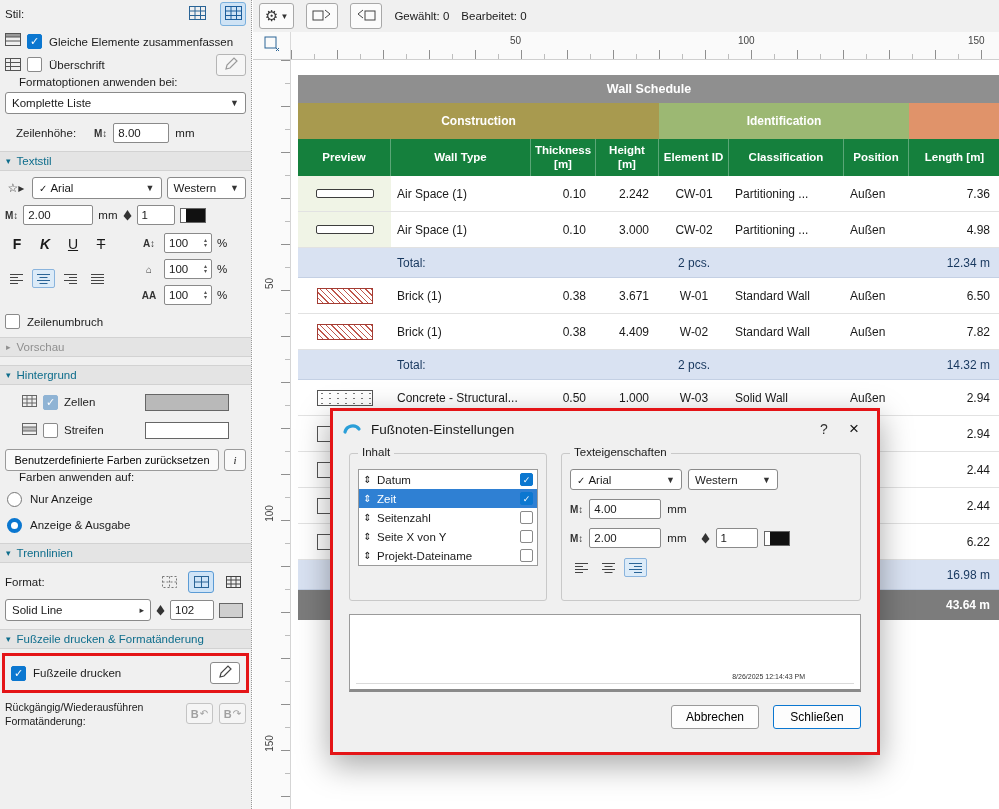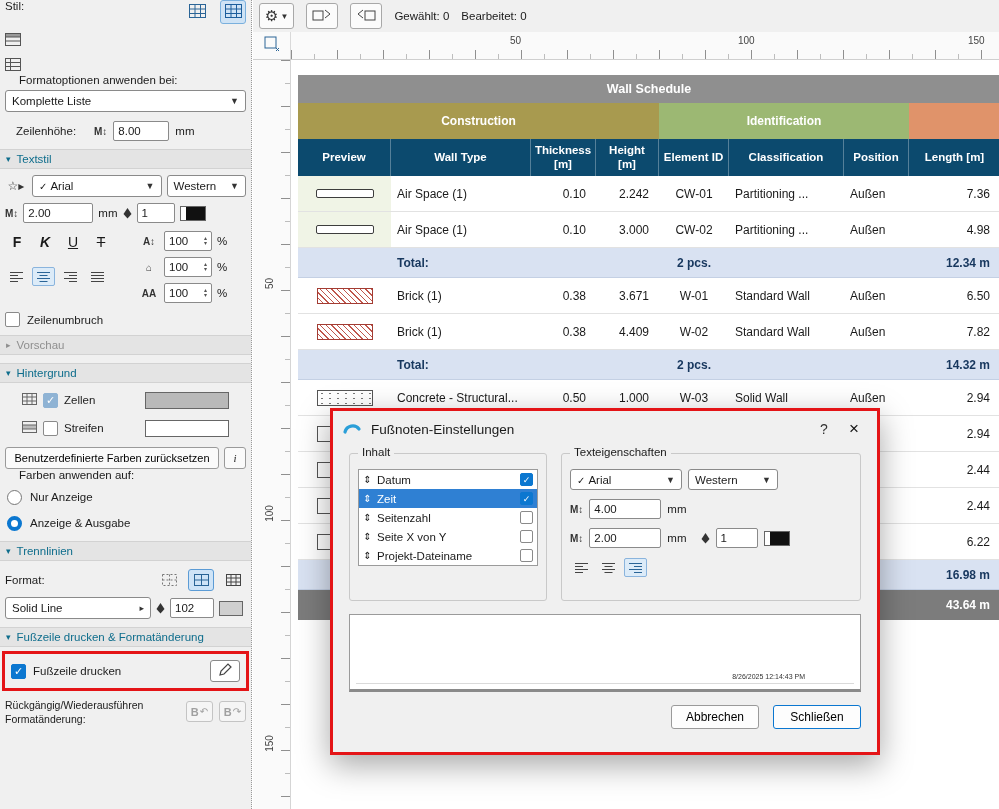--- a/index.html
+++ b/index.html
@@ -3,21 +3,21 @@
 <meta charset="utf-8">
 <style>
 *{box-sizing:border-box;margin:0;padding:0}
 html,body{width:999px;height:809px;overflow:hidden}
 body{font-family:"Liberation Sans","DejaVu Sans",sans-serif;font-size:12px;color:#1a1a1a;background:#fff}
 .app{position:relative;width:999px;height:809px;overflow:hidden}
 
 
 .sidebar{position:absolute;left:0;top:0;width:252px;height:809px;background:#f0f0f0;border-right:1px dotted #9a9a9a;overflow:hidden}
 .lbl{font-size:11.5px;color:#1c1c1c}
-.sb-top{display:flex;height:28px;padding:0 5px}
+.sb-top{display:flex;align-items:center;height:28px;padding:0 5px}
 .gbtn{width:26px;height:24px;display:flex;align-items:center;justify-content:center;border:1px solid transparent;border-radius:3px;margin-left:10px}
 .gbtn.sel{background:#cfe3f5;border-color:#7ab0dd}
 .sb-chkblock{display:flex;padding:2px 5px 0}
 .mini-icons{width:22px;display:flex;flex-direction:column;gap:9px;padding-top:3px}
 .chkcol{flex:1}
 .chkrow{display:flex;align-items:center;gap:7px;height:23px}
 .cb{width:15px;height:15px;border:1px solid #8a8a8a;border-radius:2px;background:#fff;flex:none;display:flex;align-items:center;justify-content:center}
 .cb.checked{background:#0b77d0;border-color:#0b77d0}
 .cb.checked::after{content:"✓";color:#fff;font-size:11px;font-weight:bold}
 .cb.muted{background:#8fb3d4;border-color:#8fb3d4}
@@ -99,31 +99,31 @@
 .v-ruler{width:38px;position:relative;background:#fafafa;border-right:1px solid #d5d5d5;background-image:repeating-linear-gradient(to bottom,#8f8f8f 0 1px,transparent 1px 46px),repeating-linear-gradient(to bottom,#bdbdbd 0 1px,transparent 1px 23px);background-size:9px 100%,5px 100%;background-position:100% 0,100% 0;background-repeat:no-repeat,no-repeat}
 .vm{position:absolute;left:6px;width:20px;text-align:center;font-size:10px;color:#444;transform:rotate(-90deg)}
 .canvas{flex:1;position:relative;background:#fff;overflow:hidden}
 
 
 .wtable{position:absolute;left:7px;top:15px;width:702px}
 .tgrid{display:grid;grid-template-columns:93px 140px 65px 63px 70px 115px 65px 91px;align-items:center}
 .ttitle{height:28px;background:#8f8f8f;color:#fff;font-weight:bold;font-size:12.5px;display:flex;align-items:center;justify-content:center}
 .grow{display:grid;grid-template-columns:361px 250px 91px}
 .gcell{height:36px;color:#fff;font-weight:bold;font-size:12px;display:flex;align-items:center;justify-content:center}
-.hrow{background:#0c4a6e;height:37px}
+.hrow{background:#15803d;height:37px}
 .hcell{color:#fff;font-weight:bold;font-size:11.5px;text-align:center;line-height:1.15;display:flex;align-items:center;justify-content:center;height:100%;border-right:1px solid rgba(255,255,255,.3);padding:0 3px}
 .hcell:last-child{border-right:none}
 .trow{background:#fff}
 .trow.data{height:36px;border-bottom:1px solid #e2e2e2;font-size:12px}
 .cell{display:flex;align-items:center;height:100%;padding:0 6px;overflow:hidden;white-space:nowrap}
 .c-preview{justify-content:center}
 .c-preview.air{background:#f0f4e6}
 .right{justify-content:flex-end;padding-right:10px}
 .c-center{justify-content:center}
-.trow.total{height:30px;background:#d9e2f2;font-weight:bold;color:#17375e;font-size:12px;border-bottom:1px solid #c4d0e4}
+.trow.total{height:30px;background:#d9e2f2;font-weight:normal;color:#17375e;font-size:12px;border-bottom:1px solid #c4d0e4}
 .trow.grand{height:30px;background:#7c7c7c;color:#fff;font-weight:bold;font-size:12px}
 .sw{background:#fff;border:1px solid #555;flex:none}
 .sw.air{width:58px;height:9px;border:1.5px solid #3d3d3d;border-radius:2px}
 .sw.brick{width:56px;height:16px;border-color:#a33c33;background:repeating-linear-gradient(45deg,#fff 0 3px,#c0564c 3px 4px)}
 .sw.concrete{width:56px;height:16px;border-color:#555;background-image:radial-gradient(#777 0.8px,transparent 1.2px);background-size:8px 5px}
 .sw.plain{width:56px;height:16px;border-color:#555}
 
 
 .dialog{position:absolute;left:330px;top:408px;width:550px;height:347px;background:#f0f0f0;border:3px solid #e41417;box-shadow:0 10px 30px rgba(0,0,0,.35);z-index:50}
 .dlg-title{height:36px;display:flex;align-items:center;padding:0 8px}
@@ -200,20 +200,35 @@
               </g>
             </svg></span>
         <span><svg width="16" height="13">
               <g fill="none" stroke="#555">
                 <rect x="0.5" y="0.5" width="15" height="12"></rect>
                 <line x1="0.5" y1="4.5" x2="15.5" y2="4.5"></line>
                 <line x1="0.5" y1="8.5" x2="15.5" y2="8.5"></line>
                 <line x1="5.5" y1="0.5" x2="5.5" y2="12.5"></line>
               </g>
             </svg></span>
+      </div>
+      <div class="chkcol">
+        <div class="chkrow">
+          <span class="cb checked"></span>
+          <span class="lbl">Gleiche Elemente zusammenfassen</span>
+        </div>
+        <div class="chkrow">
+          <span class="cb"></span>
+          <span class="lbl">Überschrift</span>
+          <div class="pencil-btn">
+            <span><svg width="13" height="13" viewBox="0 0 13 13">
+                  <path d="M1 12 l1-4 7-7 3 3 -7 7 z" fill="none" stroke="#9a9a9a" stroke-width="1.2"></path>
+                </svg></span>
+          </div>
+        </div>
       </div>
     </div>
 
     <div class="sb-label">Formatoptionen anwenden bei:</div>
     <div class="dd full">
       <span>Komplette Liste</span>
       <span class="chev">▼</span>
     </div>
 
     <div class="zh-row">

